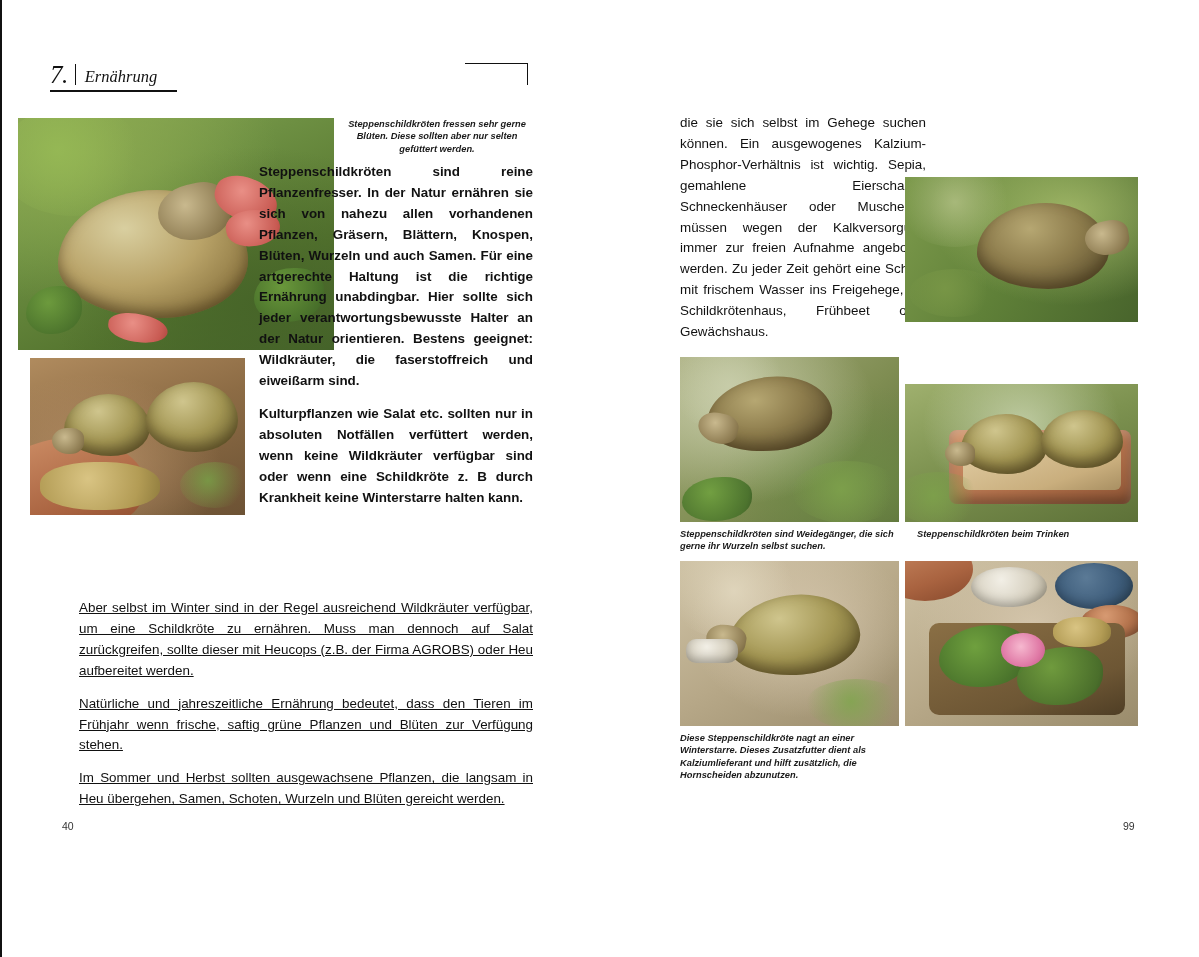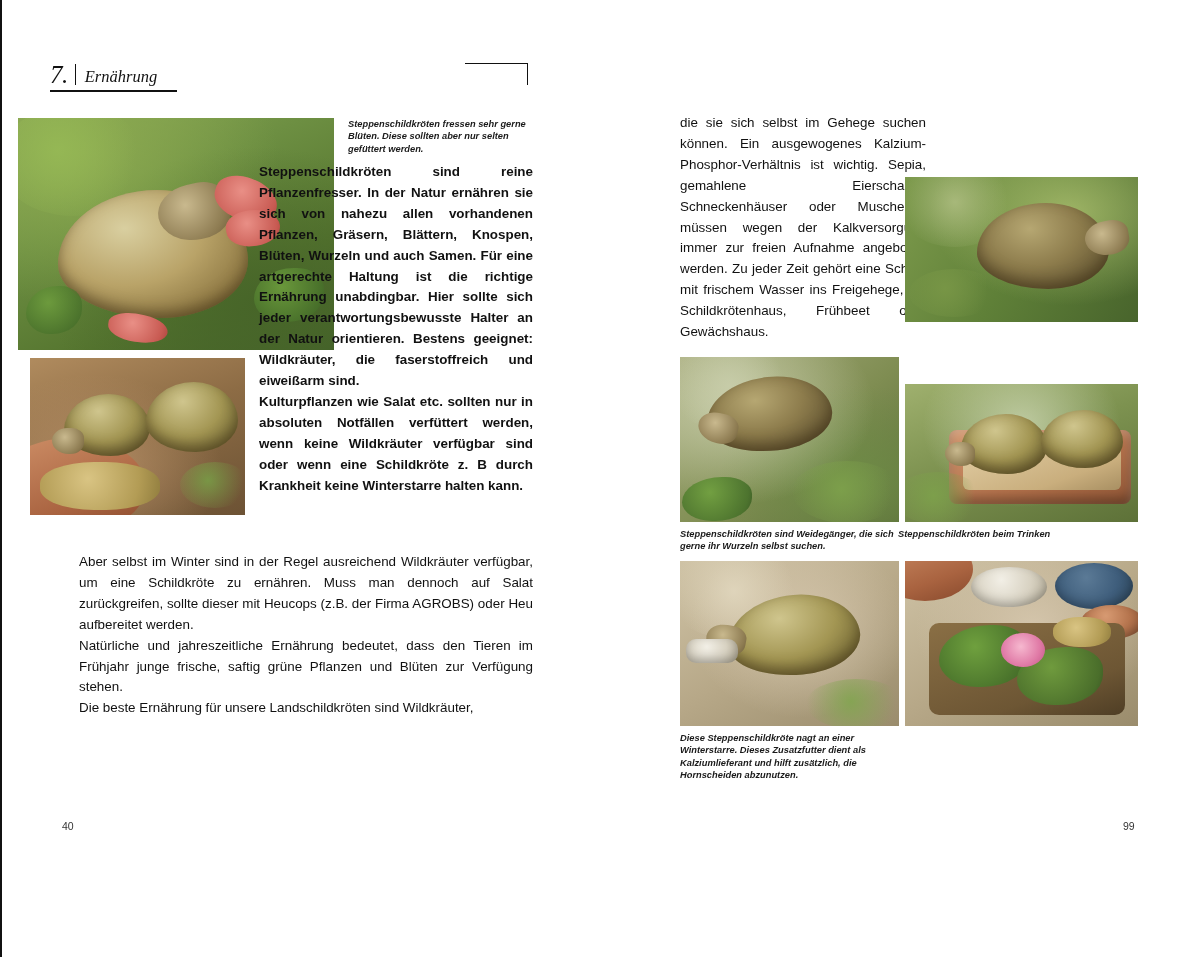--- a/index.html
+++ b/index.html
@@ -108,21 +108,21 @@
   
   .bodycol {
     position: absolute;
     font-family: "Liberation Sans", sans-serif;
     font-size: 13.4px;
     line-height: 1.56;
     color: #111;
     text-align: justify;
   }
   .bodycol p { margin: 0; }
-  .bodycol p + p { margin-top: 0px; }
+  .bodycol p + p { margin-top: 12px; }
 
   .folio {
     position: absolute;
     font-size: 10.5px;
     color: #333;
     font-family: "Liberation Sans", sans-serif;
   }
 
   
   .grass-a {
@@ -248,43 +248,43 @@
         <div class="shell" style="left:40px;top:72px;width:190px;height:128px;"></div>
         <div class="head-blob" style="left:140px;top:66px;width:72px;height:56px;transform:rotate(-12deg);"></div>
         <div class="pink" style="left:196px;top:60px;width:64px;height:42px;transform:rotate(18deg);"></div>
         <div class="pink" style="left:208px;top:92px;width:54px;height:36px;transform:rotate(-8deg);"></div>
         <div class="pink" style="left:90px;top:196px;width:60px;height:28px;transform:rotate(8deg);"></div>
         <div class="leafy" style="left:236px;top:150px;width:70px;height:54px;opacity:.85;"></div>
         <div class="leafy" style="left:8px;top:168px;width:56px;height:48px;opacity:.8;"></div>
       </div>
     </div>
 
-    <div class="caption" style="left:346px; top:118px; width:192px;">Steppenschildkröten fressen sehr gerne Blüten. Diese sollten aber nur selten gefüttert werden.</div>
+    <div class="caption" style="left:339px; top:118px; width:192px;text-align:center;">Steppenschildkröten fressen sehr gerne Blüten. Diese sollten aber nur selten gefüttert werden.</div>
 
     <div class="bodycol" style="left:257px; top:162px; width:274px;font-weight:bold;">
       <p>Steppenschildkröten sind reine Pflanzenfresser. In der Natur ernähren sie sich von nahezu allen vorhandenen Pflanzen, Gräsern, Blättern, Knospen, Blüten, Wurzeln und auch Samen. Für eine artgerechte Haltung ist die richtige Ernährung unabdingbar. Hier sollte sich jeder verantwortungsbewusste Halter an der Natur orientieren. Bestens geeignet: Wildkräuter, die faserstoffreich und eiweißarm sind.</p>
       <p>Kulturpflanzen wie Salat etc. sollten nur in absoluten Notfällen verfüttert werden, wenn keine Wildkräuter verfügbar sind oder wenn eine Schildkröte z. B durch Krankheit keine Winterstarre halten kann.</p>
     </div>
 
     <div class="photo soil-a" style="left:28px; top:358px; width:215px; height:157px;">
       <div class="ph-inner">
         <div class="pot-rim" style="left:-34px;top:80px;width:150px;height:96px;"></div>
         <div class="hay" style="left:10px;top:104px;width:120px;height:48px;"></div>
         <div class="shell shell-olive" style="left:34px;top:36px;width:86px;height:62px;"></div>
         <div class="shell shell-olive" style="left:116px;top:24px;width:92px;height:70px;"></div>
         <div class="head-blob" style="left:22px;top:70px;width:32px;height:26px;"></div>
         <div class="blob" style="left:150px;top:104px;width:70px;height:46px;background:radial-gradient(circle at 40% 40%,rgba(120,155,70,.9),rgba(80,110,45,0) 70%);"></div>
       </div>
     </div>
 
 
-    <div class="bodycol" style="left:77px; top:552px; width:454px;">
+    <div class="bodycol" style="left:77px; top:598px; width:454px;text-decoration:underline;">
       <p>Aber selbst im Winter sind in der Regel ausreichend Wildkräuter verfügbar, um eine Schildkröte zu ernähren. Muss man dennoch auf Salat zurückgreifen, sollte dieser mit Heucops (z.B. der Firma AGROBS) oder Heu aufbereitet werden.</p>
-      <p>Natürliche und jahreszeitliche Ernährung bedeutet, dass den Tieren im Frühjahr junge frische, saftig grüne Pflanzen und Blüten zur Verfügung stehen.</p>
-      <p>Die beste Ernährung für unsere Landschildkröten sind Wildkräuter,</p>
+      <p>Natürliche und jahreszeitliche Ernährung bedeutet, dass den Tieren im Frühjahr wenn frische, saftig grüne Pflanzen und Blüten zur Verfügung stehen.</p>
+      <p>Im Sommer und Herbst sollten ausgewachsene Pflanzen, die langsam in Heu übergehen, Samen, Schoten, Wurzeln und Blüten gereicht werden.</p>
     </div>
 
     <div class="folio" style="left:60px; top:820px;">40</div>
   </div>
 
   <div class="page-right">
 
     <div class="bodycol" style="left:80px; top:113px; width:246px;">
       <p>die sie sich selbst im Gehege suchen können. Ein ausgewogenes Kalzium-Phosphor-Verhältnis ist wichtig. Sepia, gemahlene Eierschalen, Schneckenhäuser oder Muschelgrit müssen wegen der Kalkversorgung immer zur freien Aufnahme angeboten werden. Zu jeder Zeit gehört eine Schale mit frischem Wasser ins Freigehege, ins Schildkrötenhaus, Frühbeet oder Gewächshaus.</p>
     </div>
@@ -315,21 +315,21 @@
       <div class="ph-inner">
         <div class="tray-rim" style="left:44px;top:46px;width:182px;height:74px;"></div>
         <div class="blob" style="left:58px;top:58px;width:158px;height:48px;border-radius:6px;background:linear-gradient(160deg,#e3cfa6,#c9ae7d 70%,#a88f62);"></div>
         <div class="shell shell-olive" style="left:56px;top:30px;width:86px;height:60px;"></div>
         <div class="shell shell-olive" style="left:136px;top:26px;width:82px;height:58px;"></div>
         <div class="head-blob" style="left:40px;top:58px;width:30px;height:24px;"></div>
         <div class="blob" style="left:-12px;top:88px;width:90px;height:52px;background:radial-gradient(circle at 45% 45%,rgba(125,160,75,.95),rgba(80,110,45,0) 72%);"></div>
       </div>
     </div>
 
-    <div class="caption" style="left:298px; top:528px; width:232px;">Steppenschildkröten beim Trinken</div>
+    <div class="caption" style="left:317px; top:528px; width:232px;">Steppenschildkröten beim Trinken</div>
 
     <div class="photo sand-a" style="left:80px; top:561px; width:219px; height:165px;">
       <div class="ph-inner">
         <div class="blob" style="left:-16px;top:-18px;width:140px;height:96px;background:radial-gradient(circle at 50% 50%,rgba(225,215,190,.9),rgba(185,170,140,0) 70%);"></div>
         <div class="shell shell-olive" style="left:48px;top:34px;width:132px;height:80px;transform:rotate(-5deg);"></div>
         <div class="head-blob" style="left:26px;top:64px;width:40px;height:30px;transform:rotate(10deg);"></div>
         <div class="dish" style="left:6px;top:78px;width:52px;height:24px;border-radius:10px;"></div>
         <div class="blob" style="left:126px;top:118px;width:100px;height:50px;background:radial-gradient(circle at 45% 45%,rgba(130,165,80,.9),rgba(85,115,50,0) 72%);"></div>
       </div>
     </div>

